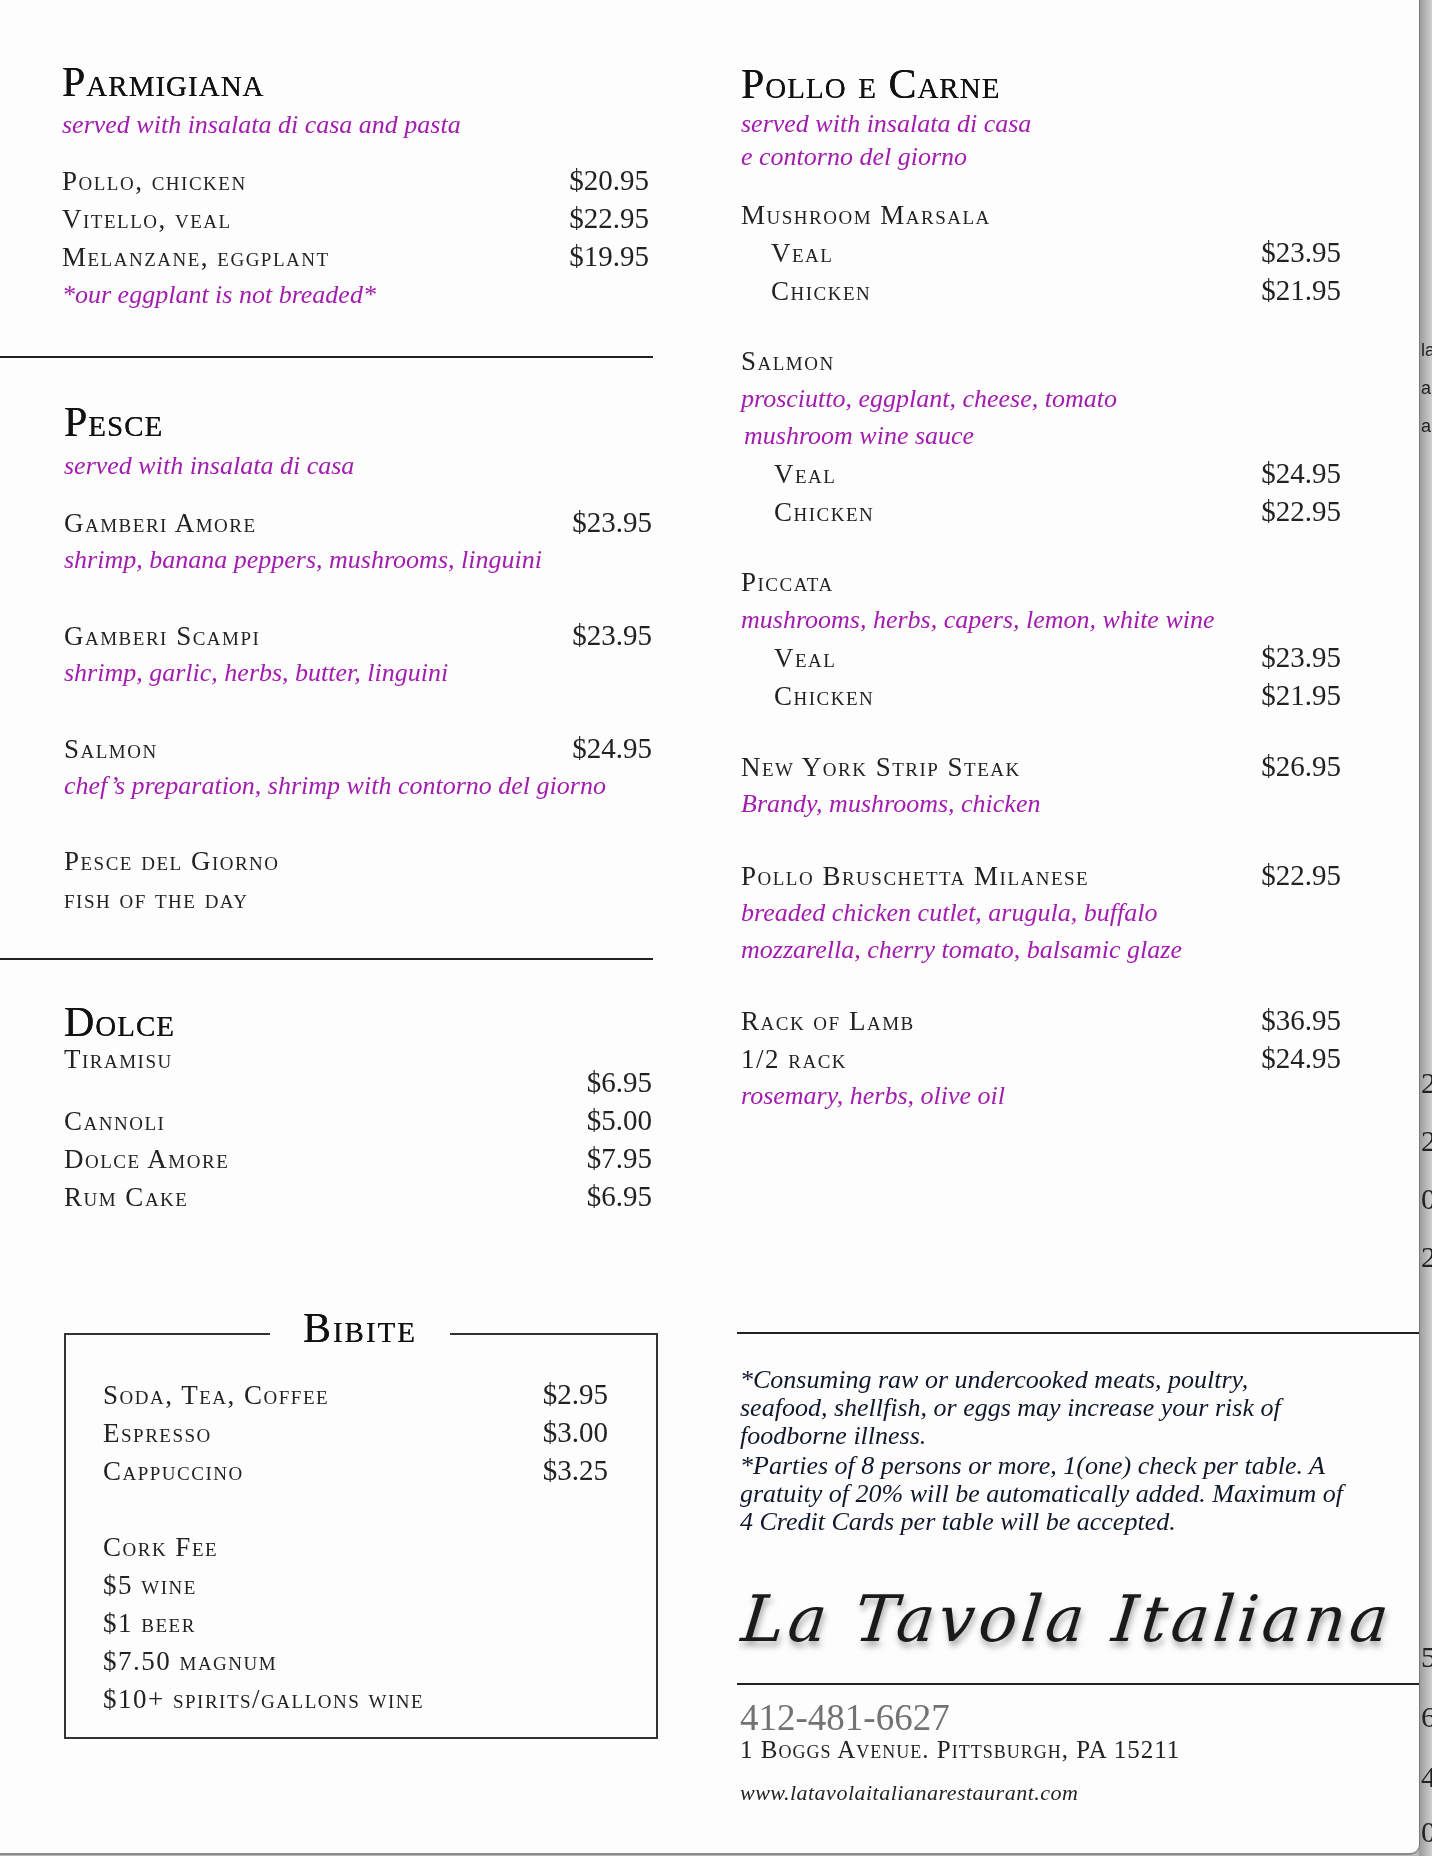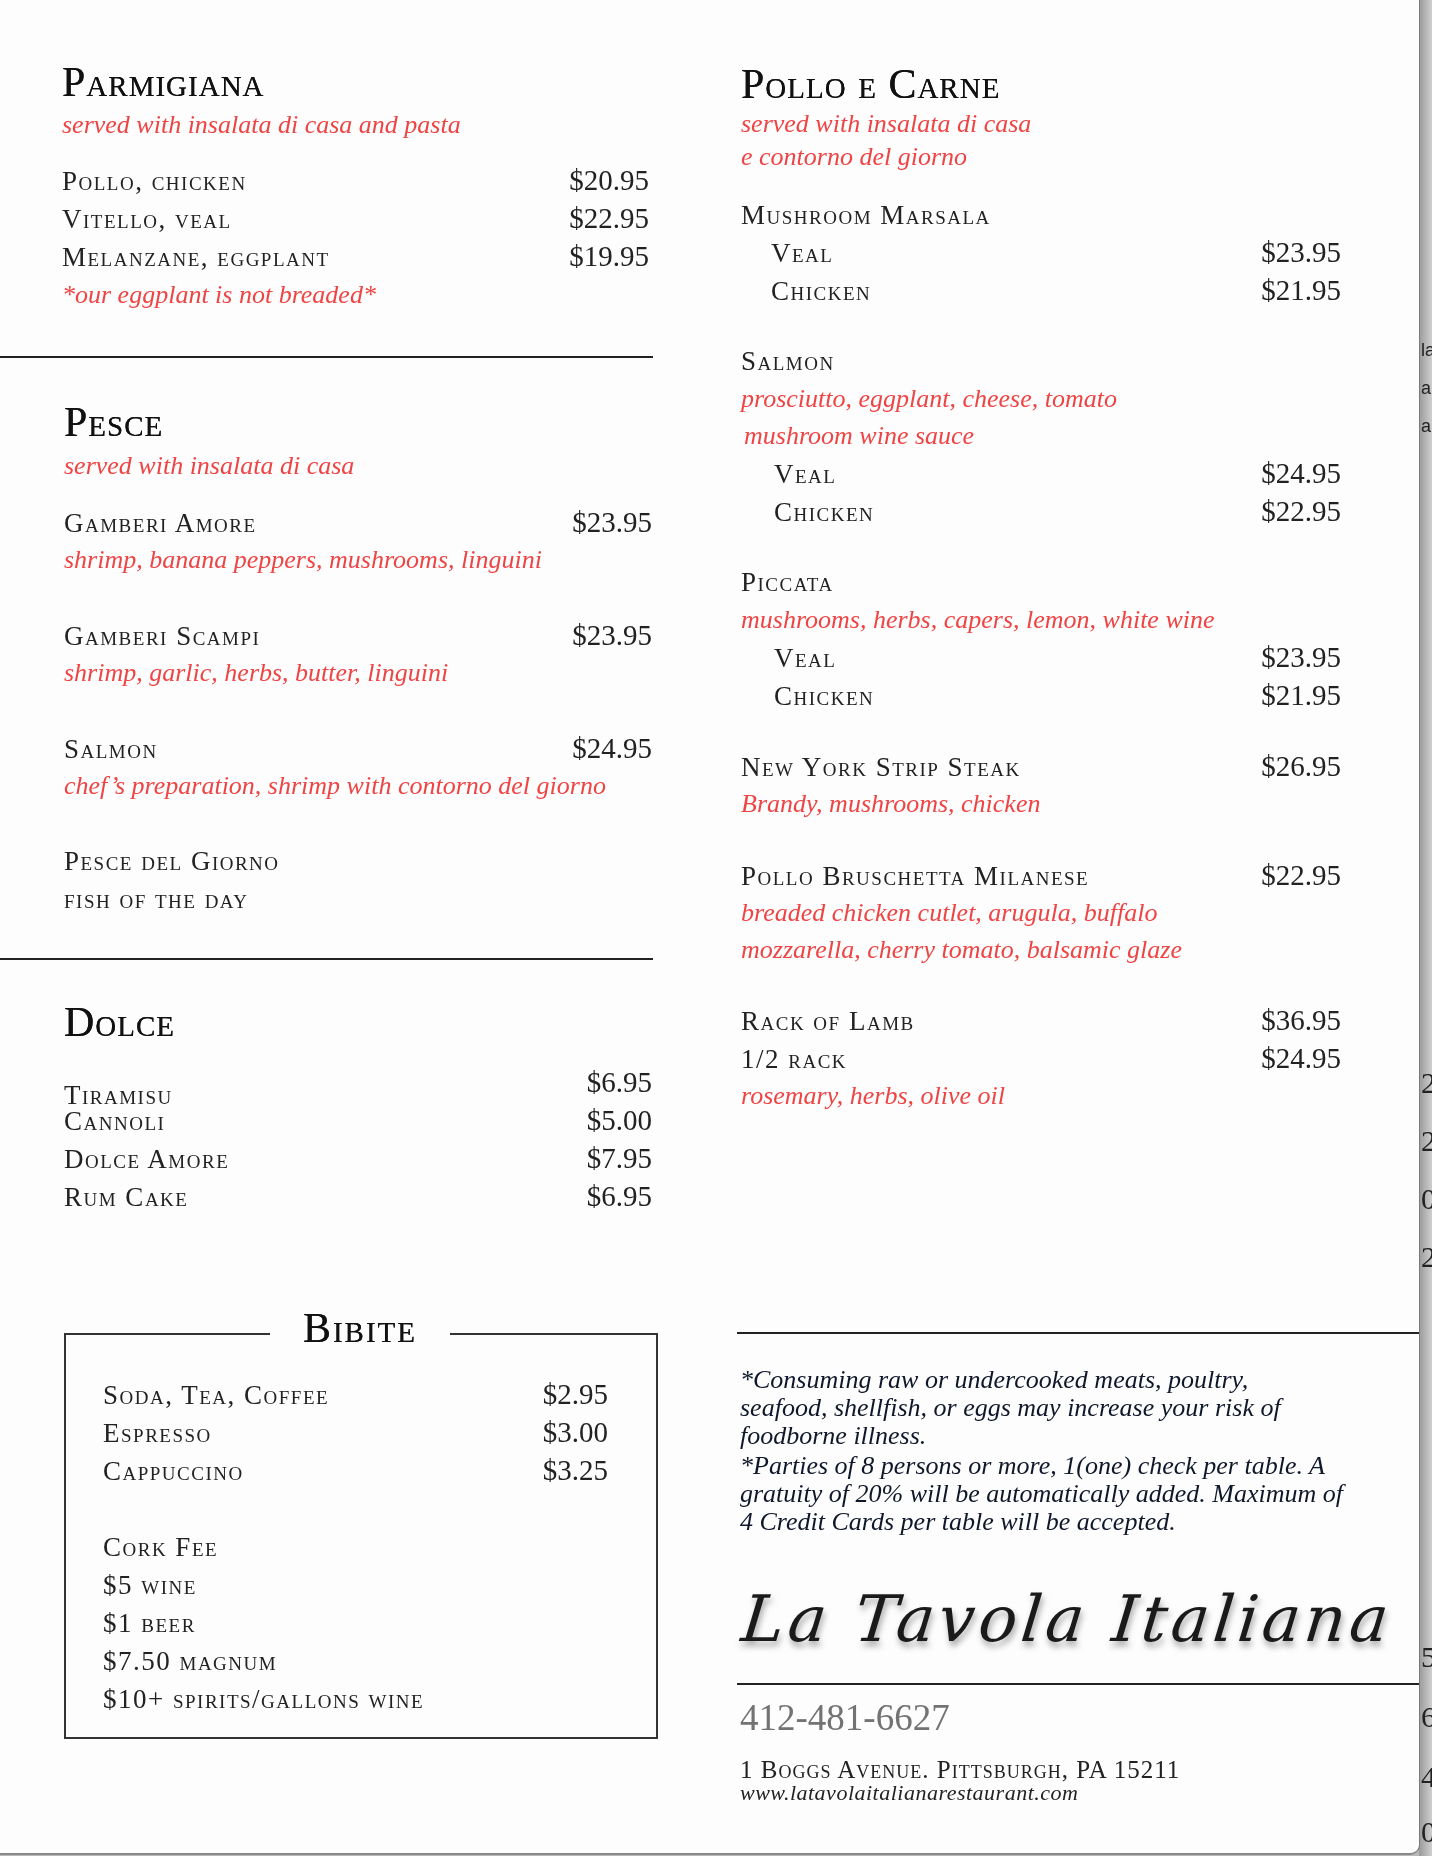--- a/index.html
+++ b/index.html
@@ -15,30 +15,30 @@
     overflow:hidden;
   }
   .bg-window .ghost { position:absolute; left:2px; font-family:"Liberation Sans",sans-serif; font-size:18px; color:#222; }
   .page {
     position:absolute; left:0; top:0; width:1419px; height:1853px;
     background:#fdfdfd; border-right:1px solid #7a7a7a; border-bottom:2px solid #8a8a8a;
     border-bottom-right-radius:10px;
   }
   .abs { position:absolute; white-space:nowrap; }
   .h1 { font-size:42px; font-variant:small-caps; letter-spacing:1px; font-weight:normal; color:#111; text-shadow:0 0 .5px #111; }
-  .sub { font-size:26px; font-style:italic; color:#ef4444; }
+  .sub { font-size:26px; font-style:italic; color:#a21caf; }
   .item { font-size:27px; font-variant:small-caps; letter-spacing:1.5px; color:#222; }
   .price { font-size:29px; color:#222; text-align:right; }
   .hr { position:absolute; height:2px; background:#222; }
   .note { font-size:26px; font-style:italic; color:#0f172a; line-height:28px; white-space:normal; }
   .bibite-box { position:absolute; left:64px; top:1333px; width:594px; height:406px; border:2px solid #333; box-sizing:border-box; }
   .bibite-title { position:absolute; left:270px; top:1304px; width:180px; height:60px; background:#fdfdfd; text-align:center; font-size:42px; font-variant:small-caps; letter-spacing:2px; color:#111; text-shadow:0 0 .5px #111; }
   .logo { font-family:"DejaVu Serif", serif; font-style:italic; font-size:64px; color:#1a1a1a; letter-spacing:4px; text-shadow:2px 5px 6px rgba(0,0,0,.35); transform:skewX(-6deg); }
   .phone { font-size:37px; color:#737373; }
-  .addr { font-size:25px; font-variant:small-caps; letter-spacing:1px; color:#222;margin-top:20px; }
+  .addr { font-size:25px; font-variant:small-caps; letter-spacing:1px; color:#222; }
   .web { font-size:22px; font-style:italic; color:#222; letter-spacing:.5px; }
 </style>
 </head>
 <body>
 
 <div class="bg-window">
   <span class="ghost" style="top:340px">la</span>
   <span class="ghost" style="top:378px">a</span>
   <span class="ghost" style="top:416px">a</span>
   <span class="ghost" style="top:1066px;font-family:'Liberation Serif',serif;font-size:30px">2</span>
@@ -84,21 +84,21 @@
     <div class="abs sub" style="left:64px;top:771px">chef’s preparation, shrimp with contorno del giorno</div>
 
     <div class="abs item" style="left:64px;top:846px">Pesce del Giorno</div>
     <div class="abs item" style="left:64px;top:884px">fish of the day</div>
   </section>
 
   <div class="hr" style="left:0;top:958px;width:653px"></div>
 
   <section>
     <div class="abs h1" style="left:64px;top:998px">Dolce</div>
-    <div class="abs item" style="left:64px;top:1080px">Tiramisu</div>
+    <div class="abs item" style="left:64px;top:1044px">Tiramisu</div>
     <div class="abs price" style="right:767px;top:1066px">$6.95</div>
     <div class="abs item" style="left:64px;top:1106px">Cannoli</div>
     <div class="abs price" style="right:767px;top:1104px">$5.00</div>
     <div class="abs item" style="left:64px;top:1144px">Dolce Amore</div>
     <div class="abs price" style="right:767px;top:1142px">$7.95</div>
     <div class="abs item" style="left:64px;top:1182px">Rum Cake</div>
     <div class="abs price" style="right:767px;top:1180px">$6.95</div>
   </section>
 
   <section>

